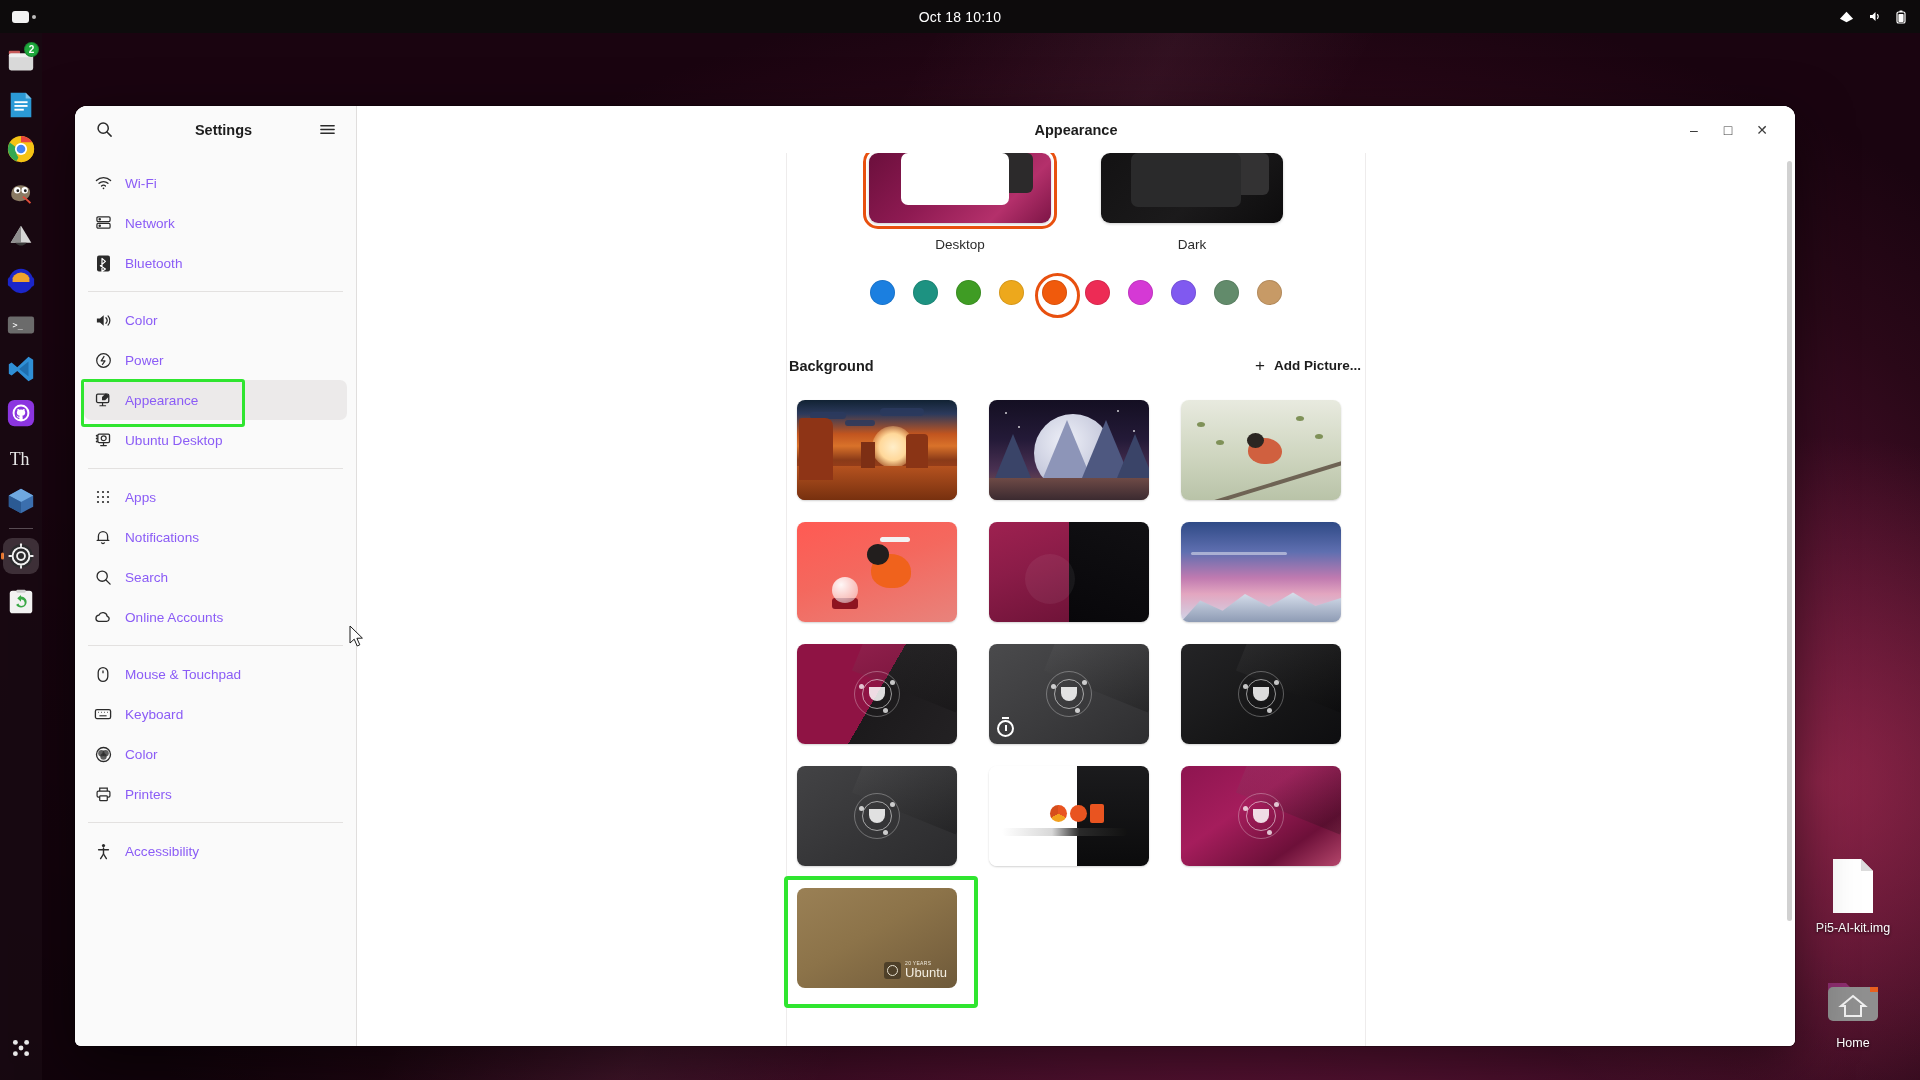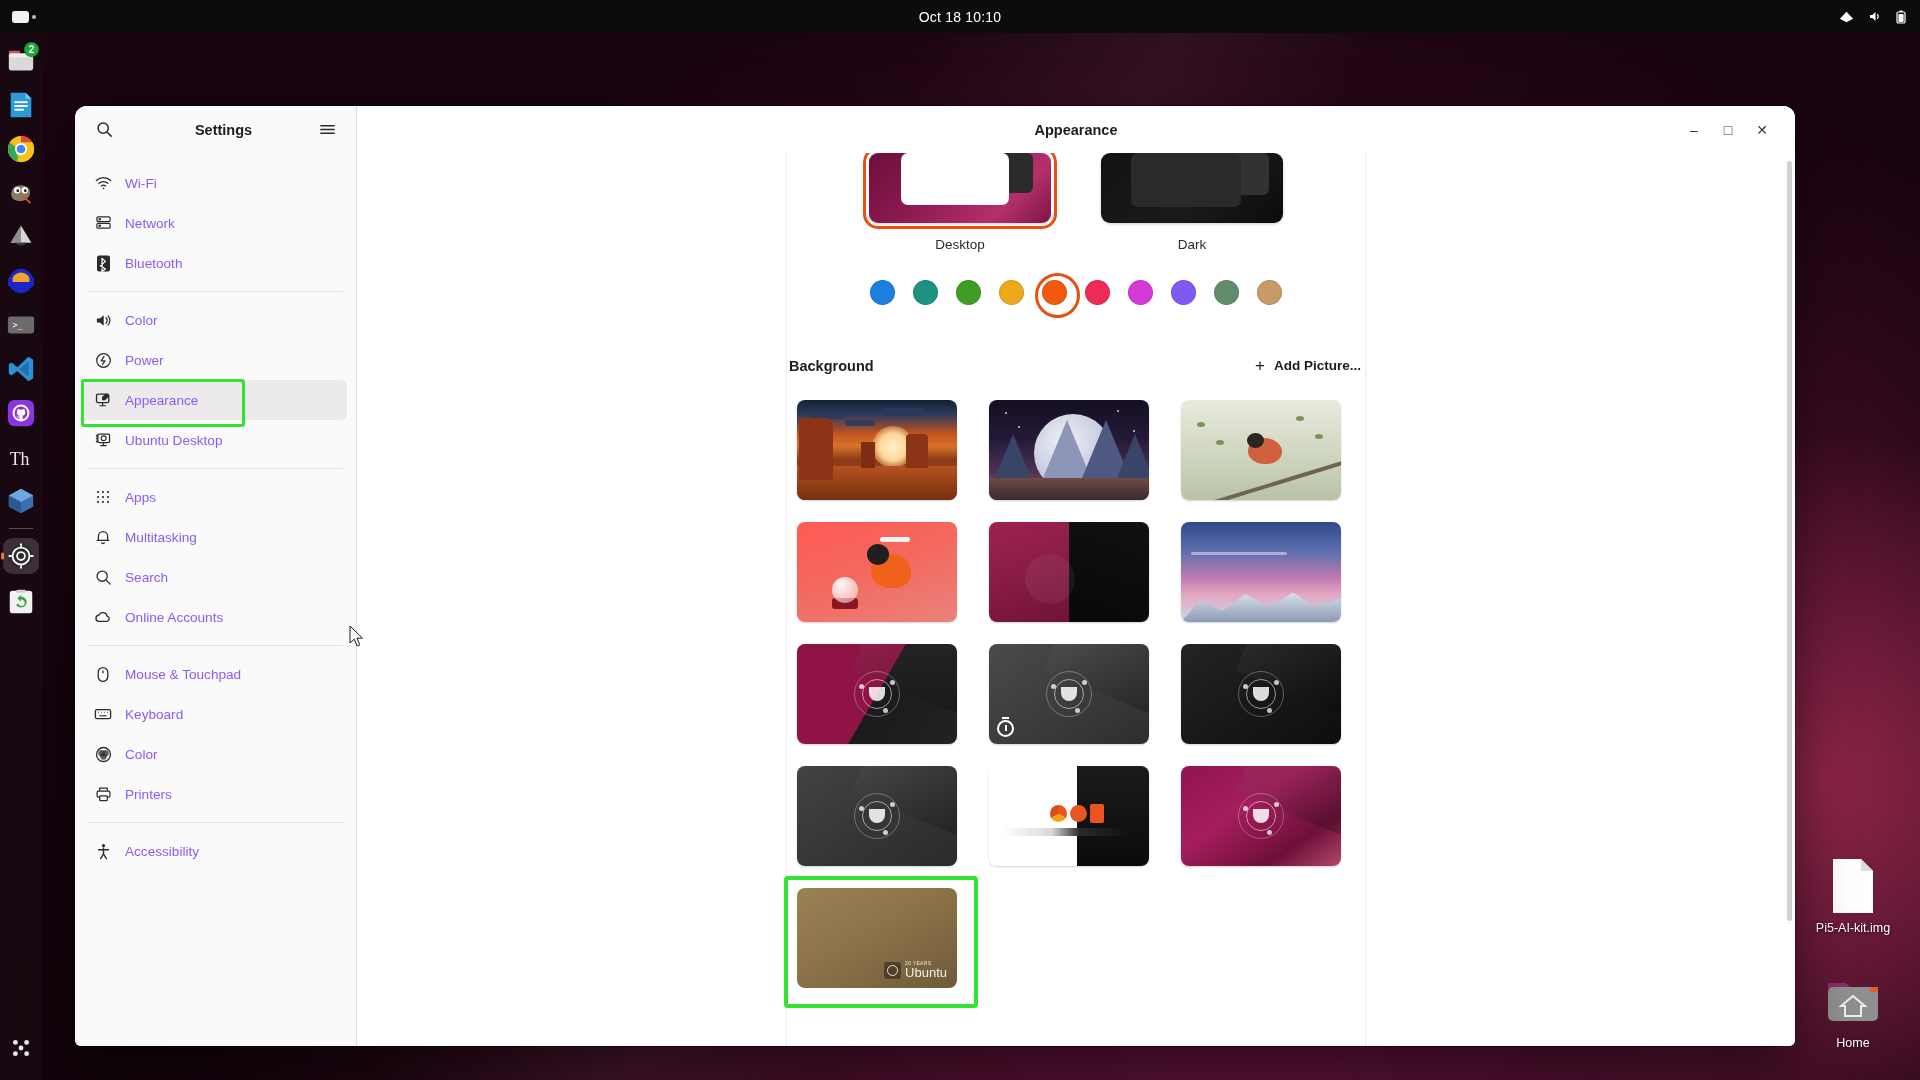--- a/index.html
+++ b/index.html
@@ -634,21 +634,21 @@
           </span>
           <span class="nlabel">Apps</span>
         </div>
         <div class="nav-item">
           <span class="nicon">
             <svg width="16" height="17" viewBox="0 0 16 17" fill="none" stroke="#2b2b2b" stroke-width="1.3">
               <path d="M3.4 11.4V7.2a4.6 4.6 0 0 1 9.2 0v4.2h1.2H2.2z" stroke-linejoin="round"></path>
               <path d="M6.4 13.4a1.7 1.7 0 0 0 3.2 0"></path>
             </svg>
           </span>
-          <span class="nlabel">Multitasking</span>
+          <span class="nlabel">Notifications</span>
         </div>
         <div class="nav-item">
           <span class="nicon">
             <svg width="17" height="17" viewBox="0 0 18 18">
               <circle cx="7.6" cy="7.6" r="5.4" fill="none" stroke="#2b2b2b" stroke-width="1.4"></circle>
               <line x1="11.6" y1="11.6" x2="16" y2="16" stroke="#2b2b2b" stroke-width="1.4" stroke-linecap="round"></line>
             </svg>
           </span>
           <span class="nlabel">Search</span>
         </div>

